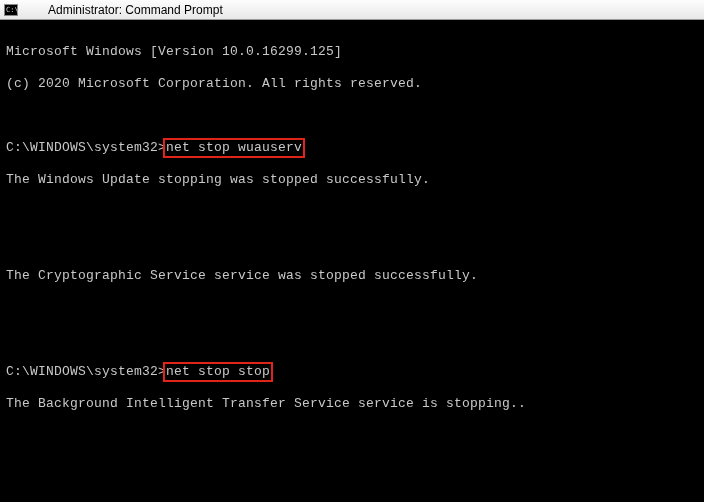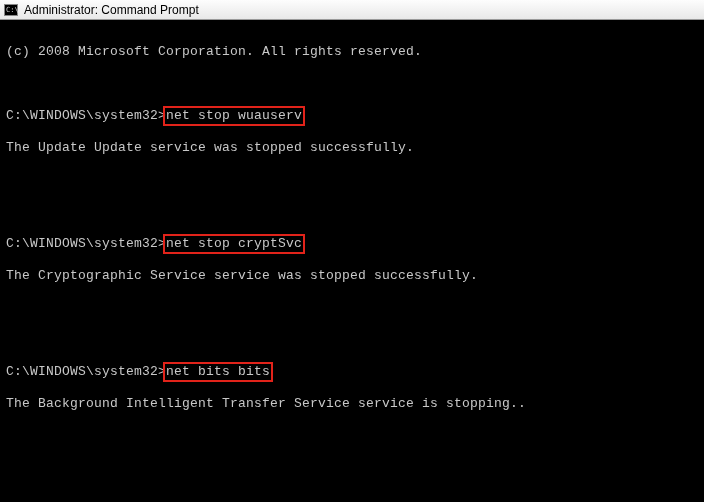--- a/index.html
+++ b/index.html
@@ -33,20 +33,21 @@
       line-height: 10px;
       color:#ccc;
       text-align:left;
       padding-left:1px;
       font-family: monospace;
     }
     .title-text {
       font-family: "Segoe UI", Tahoma, sans-serif;
       font-size: 12px;
       color: #000;
+      margin-left: 24px;
     }
     .terminal {
       padding: 8px 6px;
       font-size: 13px;
       line-height: 16px;
       color: #c8c8c8;
       white-space: pre;
       letter-spacing: 0.2px;
     }
     .line {
@@ -72,31 +73,31 @@
   </style>
 </head>
 <body>
 
 <div class="title-bar">
   <span class="title-icon">C:\</span>
   <span class="title-text">Administrator: Command Prompt</span>
 </div>
 
 <div class="terminal">
-<span class="line">(c) 2008 Microsoft Corporation. All rights reserved.</span>
+<span class="line">Microsoft Windows [Version 10.0.16299.125]</span>
+<span class="line">(c) 2020 Microsoft Corporation. All rights reserved.</span>
 <span class="line"></span>
 <span class="line"><span>C:\WINDOWS\system32&gt;</span><span class="highlight">net stop wuauserv</span></span>
-<span class="line">The Update Update service was stopped successfully.</span>
+<span class="line">The Windows Update stopping was stopped successfully.</span>
 <span class="line"></span>
 <span class="line"></span>
-<span class="line"><span>C:\WINDOWS\system32&gt;</span><span class="highlight">net stop cryptSvc</span></span>
 <span class="line">The Cryptographic Service service was stopped successfully.</span>
 <span class="line"></span>
 <span class="line"></span>
-<span class="line"><span>C:\WINDOWS\system32&gt;</span><span class="highlight">net bits bits</span></span>
+<span class="line"><span>C:\WINDOWS\system32&gt;</span><span class="highlight">net stop stop</span></span>
 <span class="line">The Background Intelligent Transfer Service service is stopping..</span>
 
 
 
 
 
 
 
 
 

